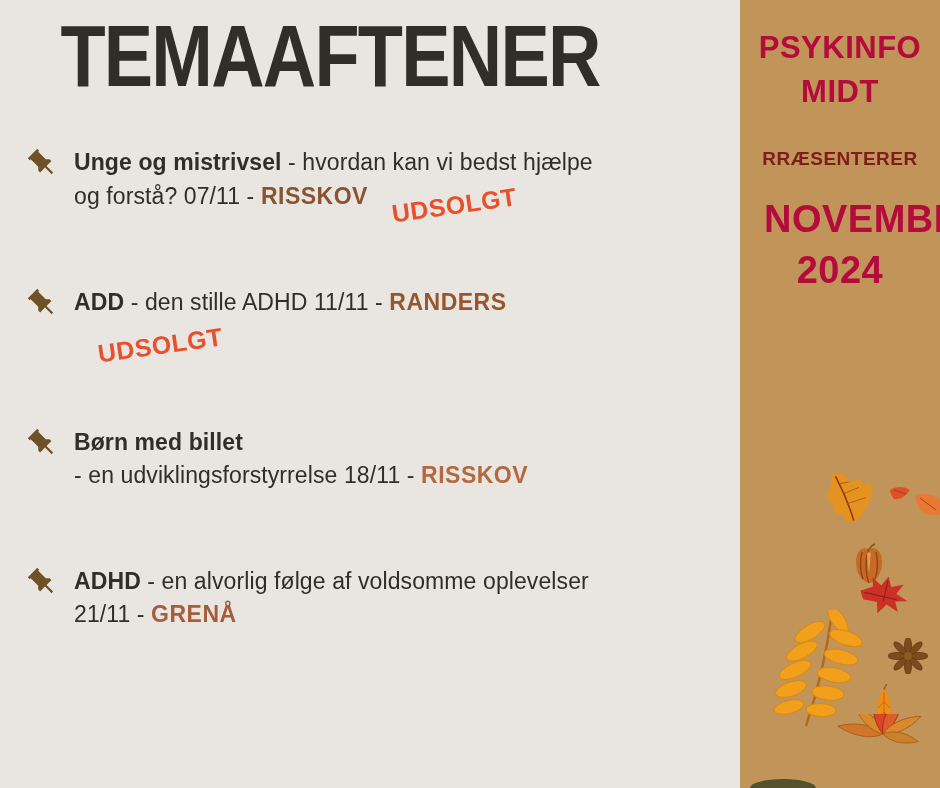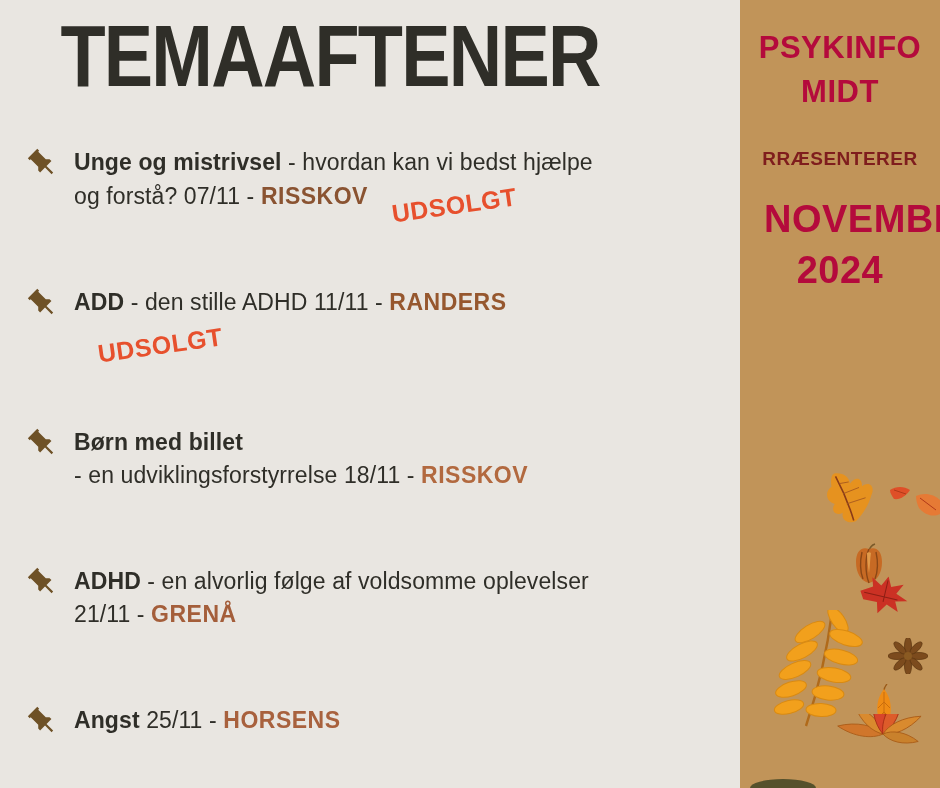--- a/index.html
+++ b/index.html
@@ -80,28 +80,20 @@
           <p class="etext"><b>Børn med billet</b><br>- en udviklingsforstyrrelse 18/11 - <span class="loc" style="color: rgb(178, 105, 63);">RISSKOV</span></p>
         </div>
         <div class="event">
           <span class="pin">
             <svg width="32" height="32" viewBox="0 0 24 24">
               <path fill="#6e5126" transform="rotate(-45 12 12)" d="M16 12V4h1V2H7v2h1v8l-2 2v2h5.2v7h1.6v-7H18v-2l-2-2z"></path>
             </svg>
           </span>
           <p class="etext"><b>ADHD</b> - en alvorlig følge af voldsomme oplevelser<br>21/11 - <span class="loc" style="color: rgb(164, 94, 58);">GRENÅ</span></p>
         </div>
-        <div class="event">
-          <span class="pin">
-            <svg width="32" height="32" viewBox="0 0 24 24">
-              <path fill="#6e5126" transform="rotate(-45 12 12)" d="M16 12V4h1V2H7v2h1v8l-2 2v2h5.2v7h1.6v-7H18v-2l-2-2z"></path>
-            </svg>
-          </span>
-          <p class="etext"><b>Angst</b> 25/11 - <span class="loc" style="color: rgb(168, 97, 61);">HORSENS</span></p>
-        </div>
       </div>
   </div>
 
   <div class="sidebar">
     <div class="brand">PSYKINFO MIDT</div>
     <div class="presents">RRÆSENTERER</div>
     <div class="month">NOVEMBER 2024</div>
 
     <svg class="leaf" style="left:82px;top:466px;transform:rotate(-42deg);" width="58" height="52" viewBox="0 0 58 52">
       <path fill="#e6921f" d="M29 1 C36 6 38 13 34 19 C43 17 47 23 41 29 C50 30 51 38 42 42 C34 47 22 51 13 51 C5 48 3 40 9 36 C1 34 1 26 9 24 C4 17 9 8 18 9 C22 3 26 0 29 1 Z"></path>

